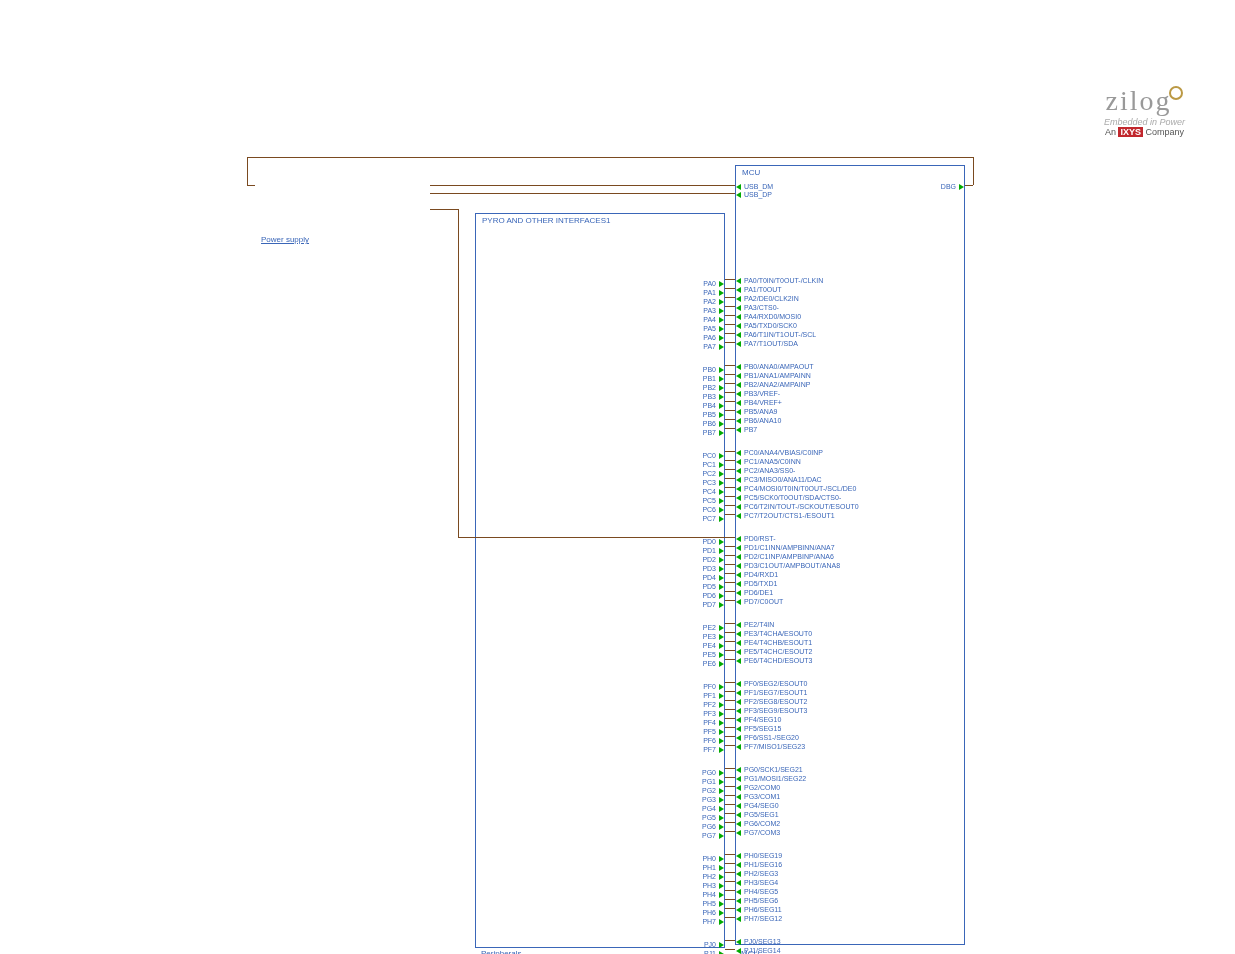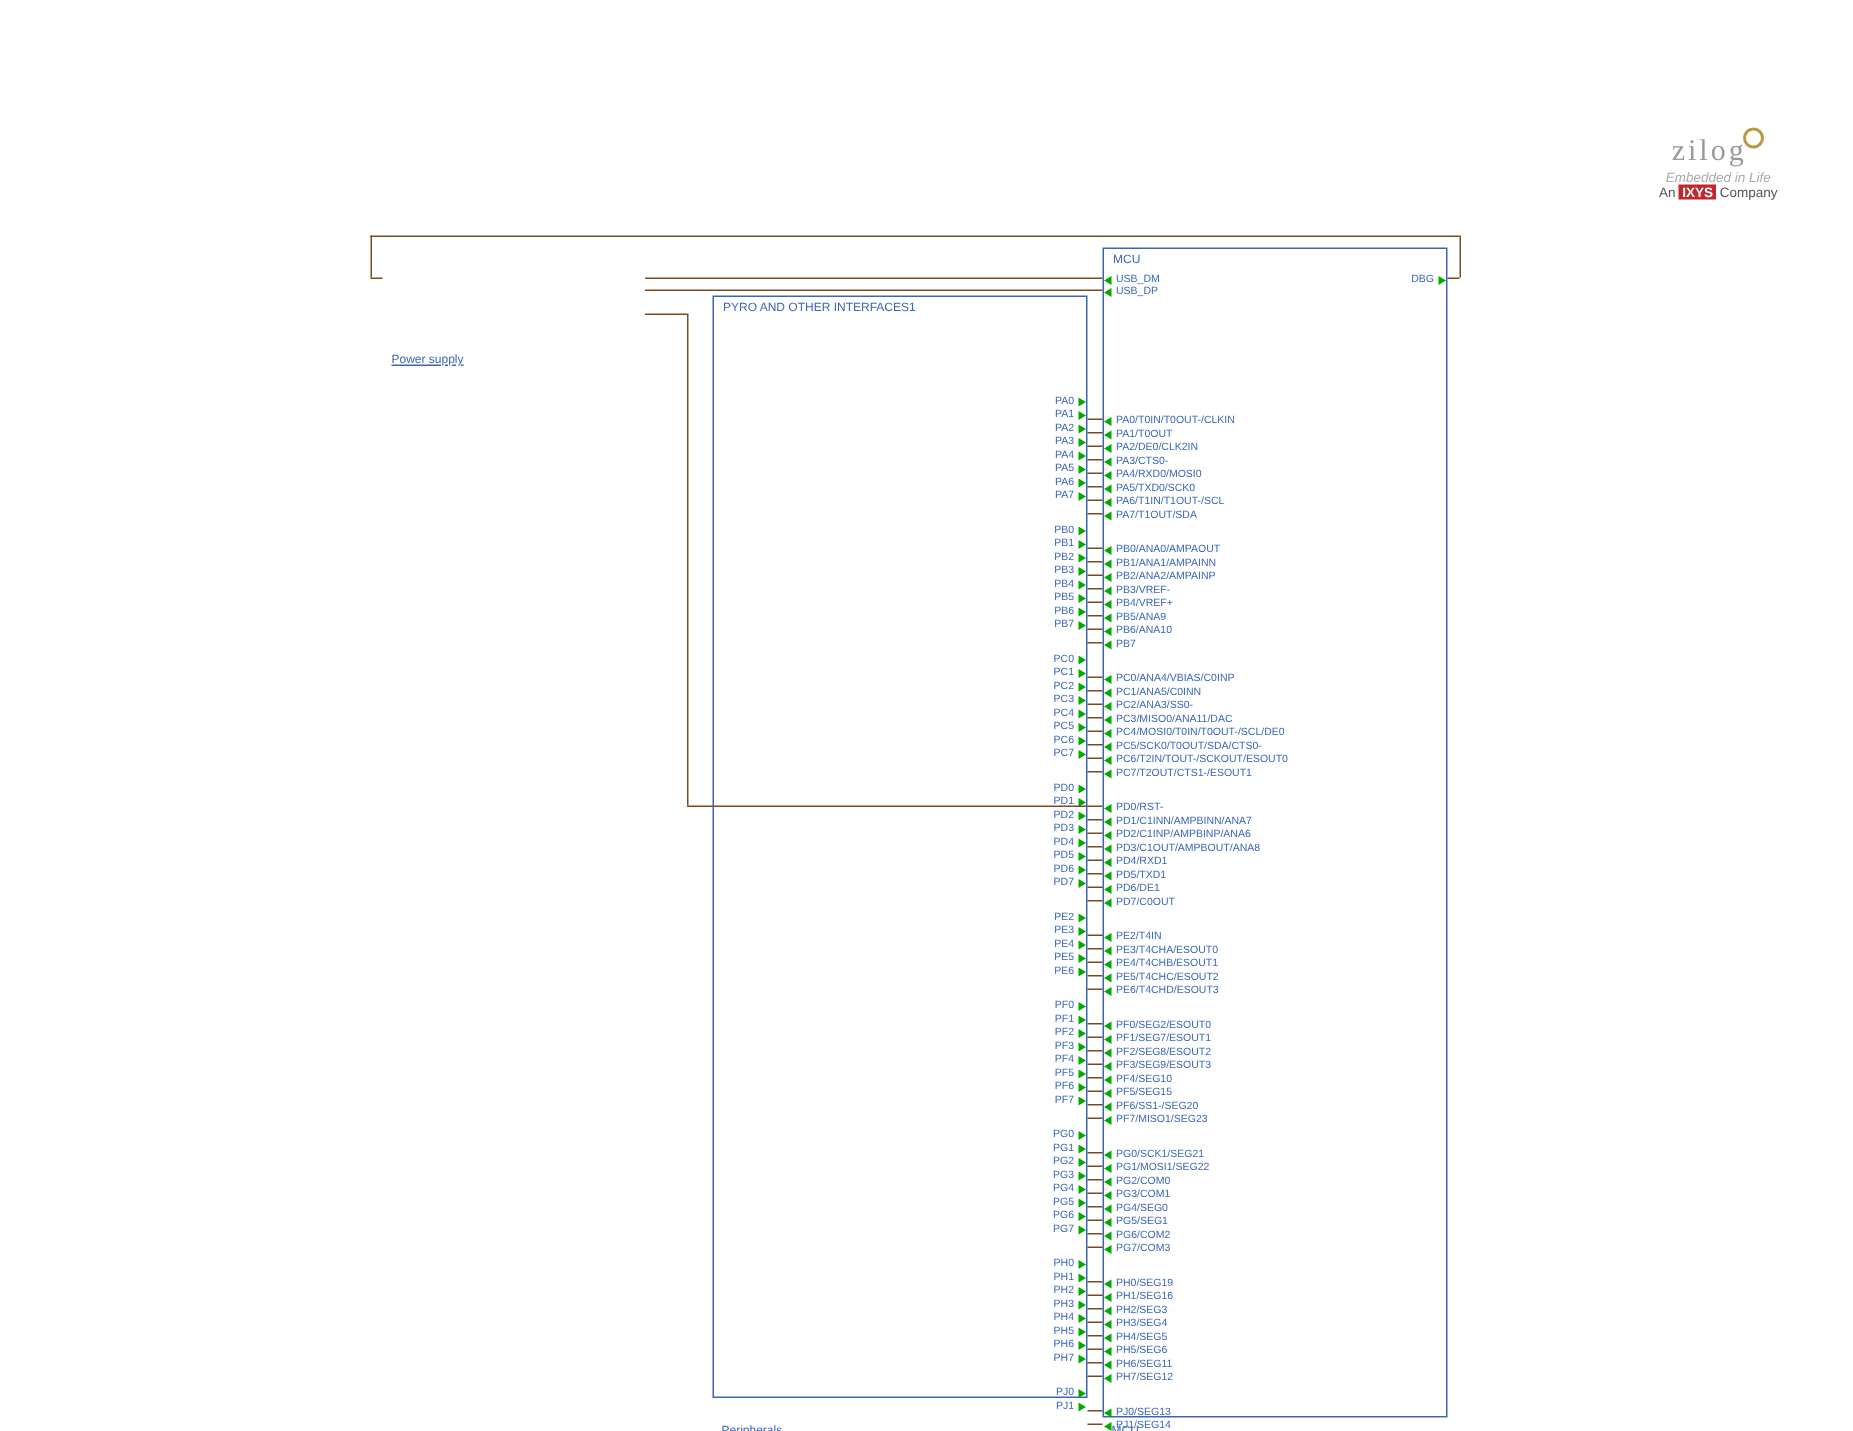--- a/index.html
+++ b/index.html
@@ -15,21 +15,21 @@
   
   .logo {
     position: absolute;
     right: 50px;
     top: 85px;
     text-align: center;
     color: #888;
   }
   .logo .brand {
     font-family: Georgia, serif;
-    font-size: 20px;
+    font-size: 28px;
     letter-spacing: 2px;
     color: #999;
   }
   .logo .ring {
     display:inline-block;
     width:14px;height:14px;
     border:2px solid #b94;
     border-radius:50%;
     vertical-align: super;
     margin-left:-2px;
@@ -60,21 +60,21 @@
   .block-subtitle {
     position: absolute;
     color: #3a66b8;
     font-size: 8px;
     text-decoration: underline;
   }
 
   
   #ps-block { left:0; top:0; width:175px; height:50px; }
   
-  #pyro-block { left:220px; top:32px; width:250px; height:735px; }
+  #pyro-block { left:220px; top:48px; width:250px; height:735px; }
   
   #mcu-block { left:480px; top:0; width:230px; height:780px; }
 
   .pin-row {
     position: absolute;
     height: 9px;
     line-height: 9px;
     width: 100%;
     color: #3a66b8;
     font-size: 7px;
@@ -99,21 +99,21 @@
   .pinlabel-right { position:absolute; left: 0; padding-left:8px; }
 
   .mcu-pin .pinlabel-right { left:0; padding-left:8px; }
 
 </style>
 </head>
 <body>
 
 <div class="logo">
   <div class="brand"><span>zilog</span><span class="ring"></span></div>
-  <div class="tag1">Embedded in Life</div>
+  <div class="tag1">Embedded in Power</div>
   <div class="tag2">
     <span>An </span><span class="ixys">IXYS</span><span> Company</span>
   </div>
 </div>
 
 <div class="schematic">
 
   <div class="block-subtitle" style="left:6px; top:70px;">Power supply</div>
 
   <div id="pyro-block" class="block">

